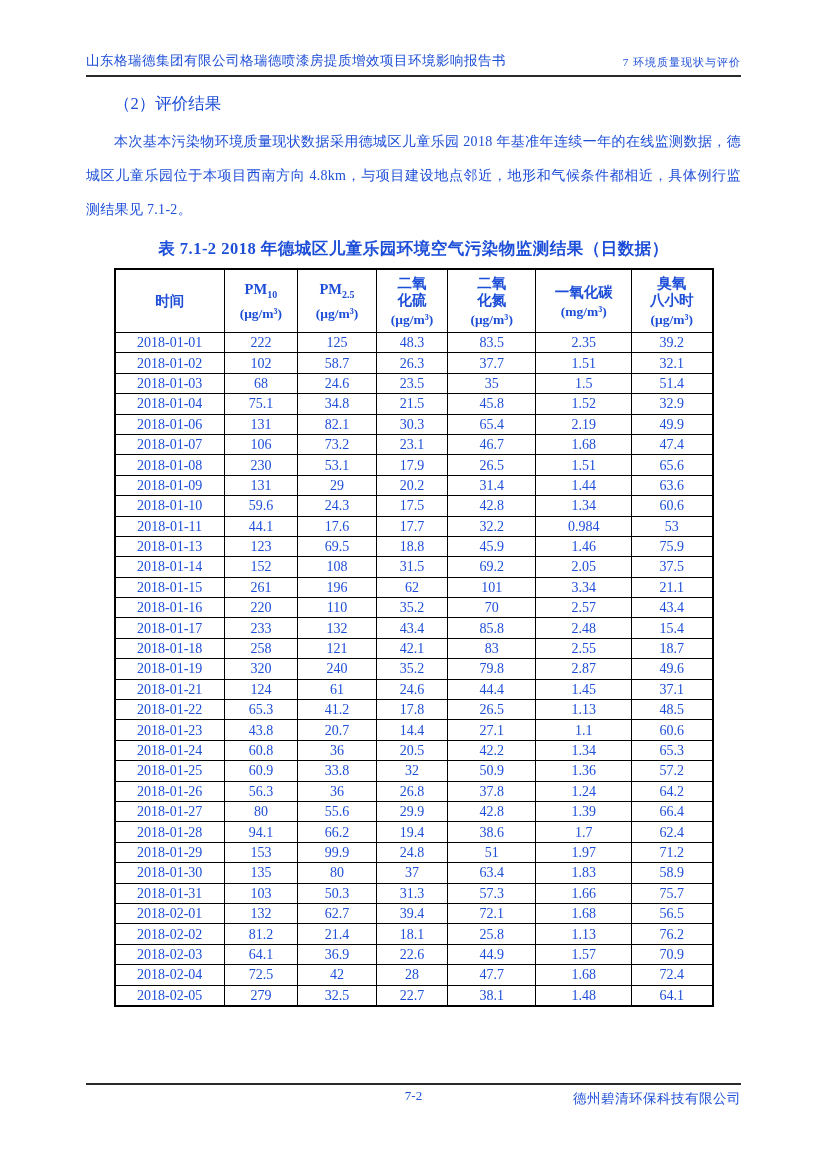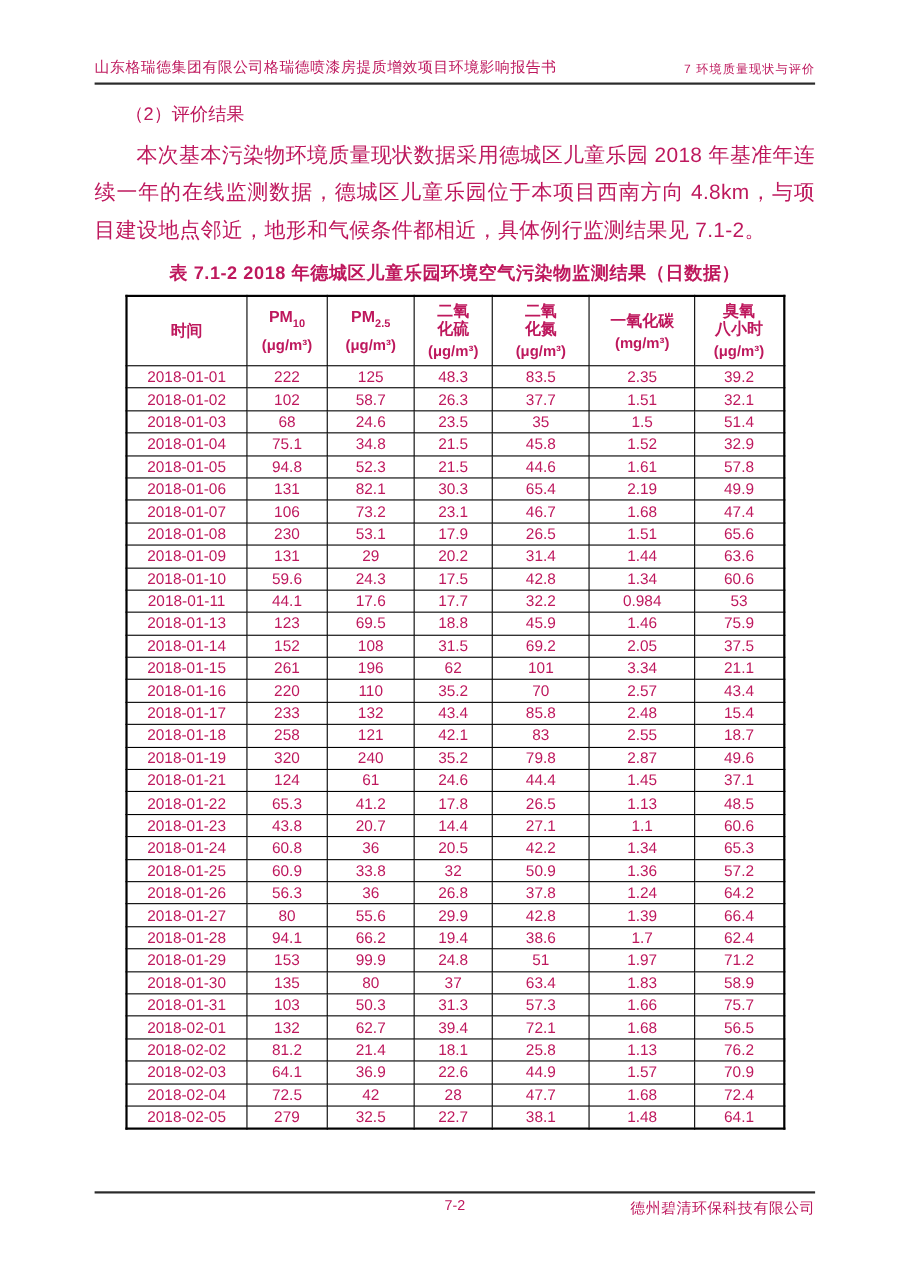--- a/index.html
+++ b/index.html
@@ -5,22 +5,22 @@
   html, body {
     margin: 0;
     padding: 0;
     background: #ffffff;
   }
   .page {
     position: relative;
     width: 827px;
     height: 1169px;
     background: #ffffff;
-    color: #be185d;
-    font-family: Liberation Sans, sans-serif;
+    color: #1d4ed8;
+    font-family: Liberation Serif, serif;
     overflow: hidden;
     box-sizing: border-box;
   }
   .content {
     padding: 0 86px;
   }
   
   .page-header {
     display: flex;
     justify-content: space-between;
@@ -39,21 +39,21 @@
   }
   
   .section-heading {
     margin: 16px 0 0 0;
     font-size: 16.5px;
     line-height: 22px;
     text-indent: 1.7em;
   }
   .body-paragraph {
     margin: 10px 0 0 0;
-    font-size: 19px;
+    font-size: 14px;
     line-height: 34px;
     text-align: justify;
     text-indent: 2em;
     letter-spacing: 0.3px;
   }
   
   .table-title {
     margin: 10px 0 0 0;
     text-align: center;
     font-weight: bold;
@@ -218,29 +218,20 @@
             <tr>
               <td>2018-01-04</td>
               <td>75.1</td>
               <td>34.8</td>
               <td>21.5</td>
               <td>45.8</td>
               <td>1.52</td>
               <td>32.9</td>
             </tr>
             <tr>
-              <td>2018-01-05</td>
-              <td>94.8</td>
-              <td>52.3</td>
-              <td>21.5</td>
-              <td>44.6</td>
-              <td>1.61</td>
-              <td>57.8</td>
-            </tr>
-            <tr>
               <td>2018-01-06</td>
               <td>131</td>
               <td>82.1</td>
               <td>30.3</td>
               <td>65.4</td>
               <td>2.19</td>
               <td>49.9</td>
             </tr>
             <tr>
               <td>2018-01-07</td>

